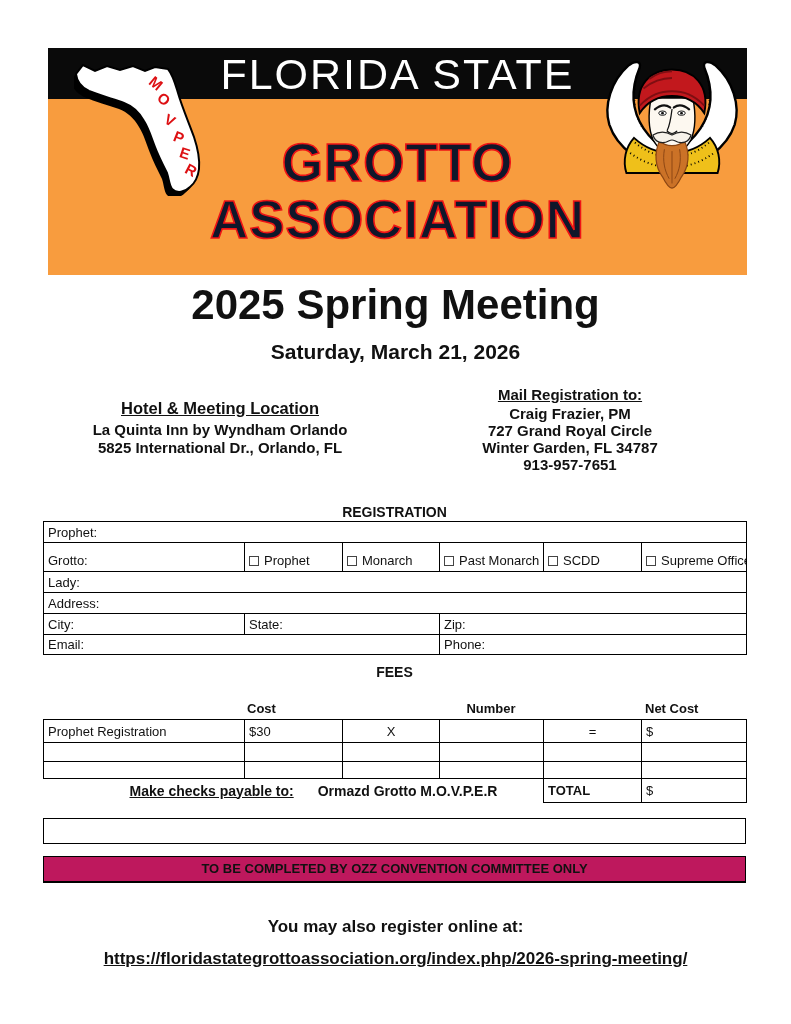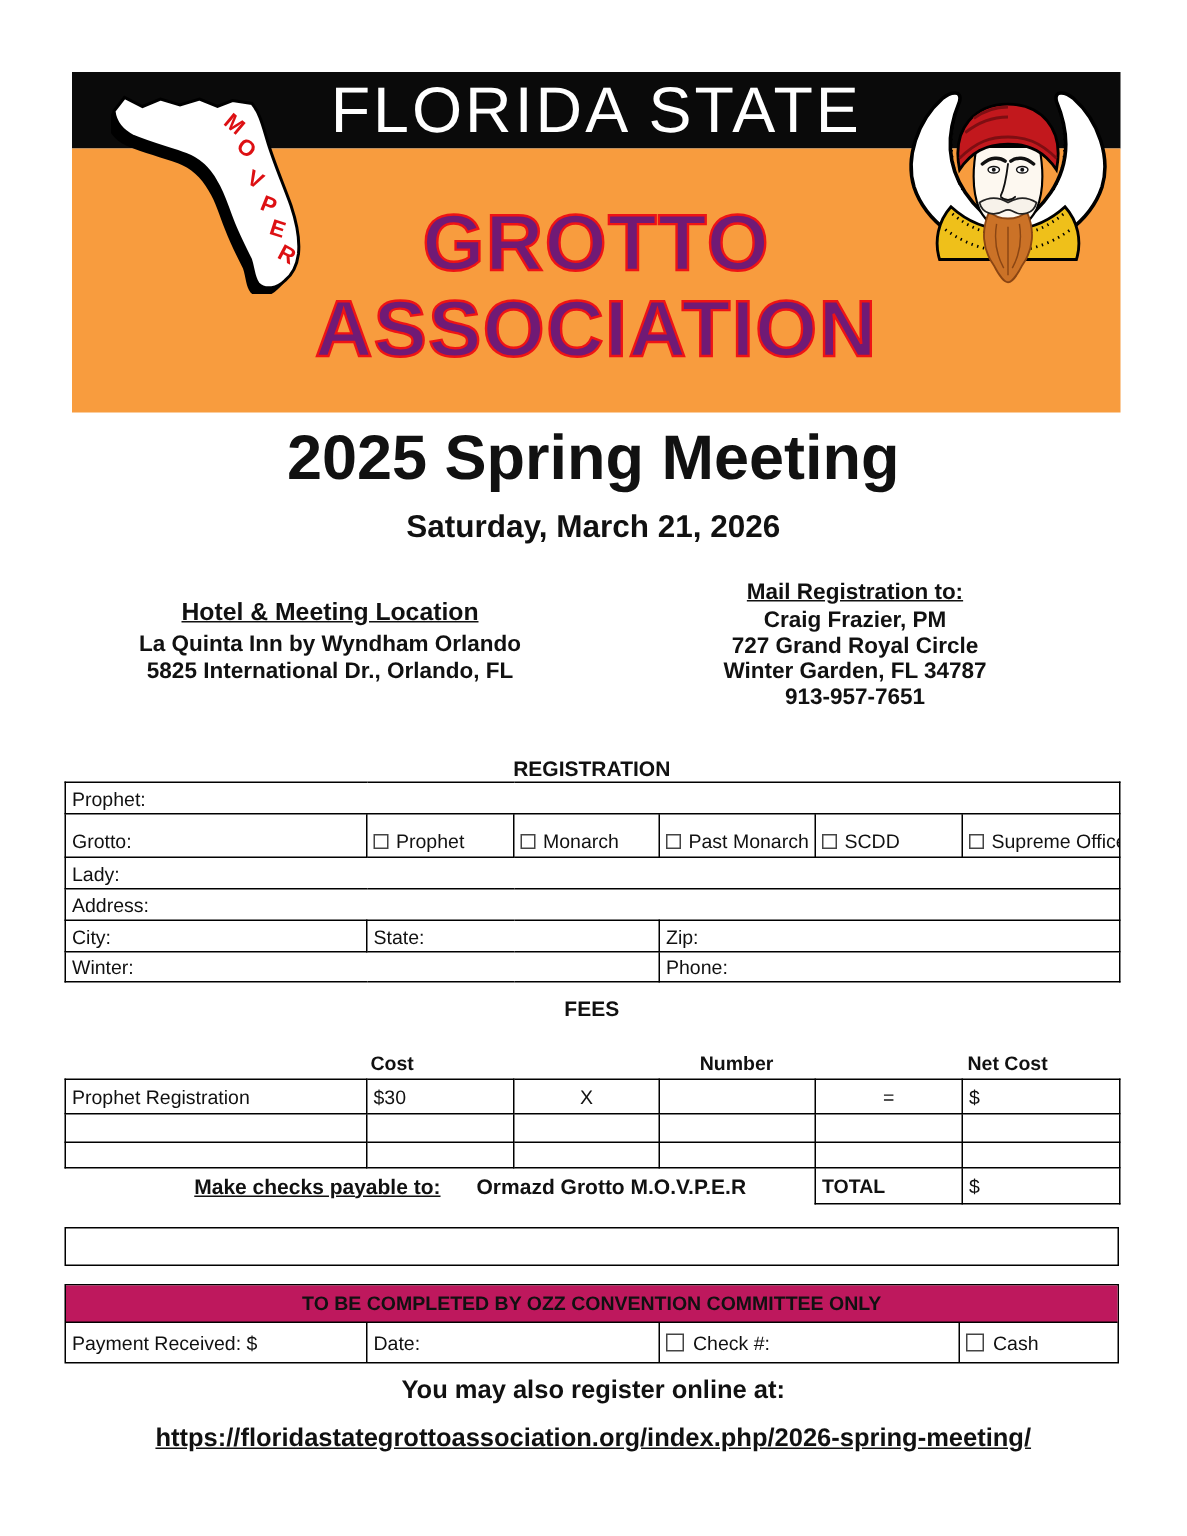--- a/index.html
+++ b/index.html
@@ -5,21 +5,21 @@
   html,body{margin:0;padding:0;background:#fff;}
   #page{position:relative;width:791px;height:1024px;background:#fff;overflow:hidden;
         font-family:"Liberation Sans","DejaVu Sans",sans-serif;color:#111;}
 
   
   .banner{position:absolute;left:48px;top:48px;width:699px;height:227px;}
   .bar-black{position:absolute;left:0;top:0;width:100%;height:51px;background:#0a0a0a;}
   .bar-orange{position:absolute;left:0;top:51px;width:100%;height:176px;background:#F89C3E;}
   .fl-state{position:absolute;left:0;right:0;top:0;height:51px;line-height:53px;text-align:center;
             color:#fff;font-size:43px;letter-spacing:2px;}
-  .red-title{position:absolute;left:0;right:0;top:86px;text-align:center;color:#701a75;
+  .red-title{position:absolute;left:0;right:0;top:86px;text-align:center;color:#0f172a;
              font-weight:bold;font-size:53px;line-height:57px;letter-spacing:1px;
              -webkit-text-stroke:1.6px #EF1315;}
   .map-svg{position:absolute;left:26px;top:8px;}
   .mok-svg{position:absolute;left:548px;top:4px;}
   .movper-letter{font-family:"Liberation Sans","DejaVu Sans",sans-serif;font-weight:bold;
                  font-size:15px;fill:#DD1013;}
 
   
   .h-title{position:absolute;left:0;right:0;top:281px;text-align:center;font-size:42px;font-weight:bold;}
   .h-date{position:absolute;left:0;right:0;top:340px;text-align:center;font-size:21px;font-weight:bold;}
@@ -192,21 +192,21 @@
     </tr>
     <tr>
       <td colspan="6" style="height:20px">Address:</td>
     </tr>
     <tr>
       <td style="height:20px">City:</td>
       <td colspan="2">State:</td>
       <td colspan="3">Zip:</td>
     </tr>
     <tr>
-      <td colspan="3" style="height:19px">Winter:</td>
+      <td colspan="3" style="height:19px">Email:</td>
       <td colspan="3">Phone:</td>
     </tr>
   </tbody>
     </table>
 
   <div class="sec-title" style="top:664px">FEES</div>
 
   <div class="fee-labels">
     <span class="lab-cost">Cost</span>
     <span class="lab-number">Number</span>
@@ -257,30 +257,18 @@
       <td class="bold">TOTAL</td>
       <td>$</td>
     </tr>
   </tbody>
     </table>
 
   <div class="notes-box"></div>
 
   <div class="committee">
     <div class="committee-header">TO BE COMPLETED BY OZZ CONVENTION COMMITTEE ONLY</div>
-    <div class="committee-row">
-      <div class="committee-cell cc1">Payment Received: $</div>
-      <div class="committee-cell cc2">Date:</div>
-      <div class="committee-cell cc3">
-        <span class="cb cb-big"></span>
-          <span>Check #:</span>
-      </div>
-      <div class="committee-cell cc4">
-        <span class="cb cb-big"></span>
-          <span>Cash</span>
-      </div>
-    </div>
   </div>
 
   <div class="foot1">You may also register online at:</div>
   <div class="foot2">https://floridastategrottoassociation.org/index.php/2026-spring-meeting/</div>
 
 </div>
 
 </body></html>

